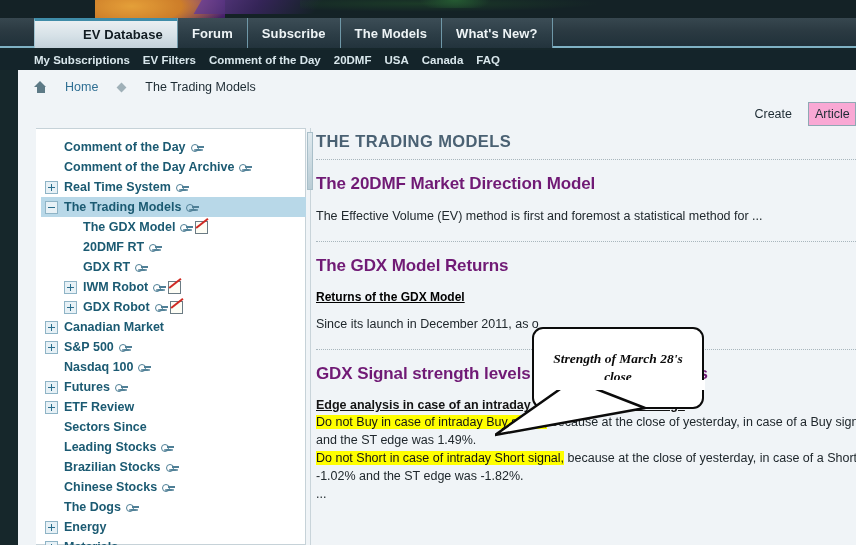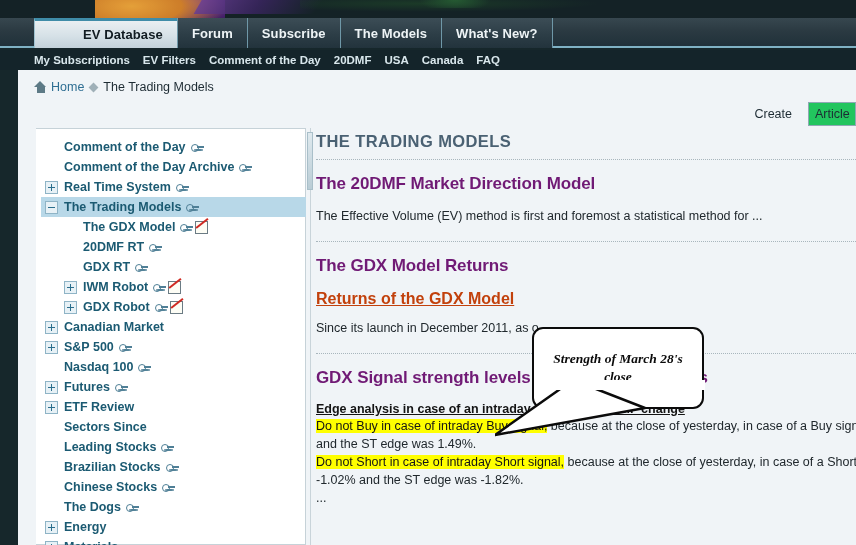--- a/index.html
+++ b/index.html
@@ -85,21 +85,21 @@
   
   .page {
     position: absolute; left: 18px; top: 70px;
     width: 838px; height: 475px;
     background: #f0f4f7;
   }
 
   
   .breadcrumb {
     position: absolute; left: 16px; top: 10px;
-    display: flex; align-items: center; gap: 4px;
+    display: flex; align-items: center; gap: 18px;
     font-size: 12.5px; color: #23343c;
   }
   .home-icon { width: 13px; height: 12px; position: relative; display: inline-block; }
   .home-icon::before {
     content: ""; position: absolute; left: 0; top: 0;
     border-left: 6.5px solid transparent; border-right: 6.5px solid transparent;
     border-bottom: 6px solid #5d7a86;
   }
   .home-icon::after {
     content: ""; position: absolute; left: 2.5px; top: 5px;
@@ -114,21 +114,21 @@
 
   
   .create-row {
     position: absolute; right: 0; top: 32px;
     display: flex; align-items: center; gap: 16px;
   }
   .create-label { font-size: 12.5px; color: #1d2b33; }
   .create-select {
     width: 48px; height: 24px;
     border: 1px solid #8fa8b4;
-    background: #22c55e;
+    background: #f9a8d4;
     font-size: 12.5px; color: #1d2b33;
     display: flex; align-items: center;
     padding-left: 6px;
     overflow: hidden; white-space: nowrap;
   }
 
   
   .sidebar {
     position: absolute; left: 18px; top: 58px;
     width: 270px; height: 417px;
@@ -208,21 +208,21 @@
   }
   .h2 {
     font-size: 17px; font-weight: bold; color: #701a75;
     margin: 4px 0 14px 2px; letter-spacing: -.1px;
   }
   .para {
     font-size: 12.5px; color: #20282d; margin: 0 16px 16px 2px; line-height: 1.35;
     white-space: nowrap;
   }
   .sub-link {
-    font-size: 16px; font-weight: bold; color: #c2410c;
+    font-size: 12px; font-weight: bold; color: #000000;
     text-decoration: underline; margin: 0 0 12px 2px; display: block;
   }
   .edge-head {
     font-size: 12.5px; font-weight: bold; color: #141414;
     text-decoration: underline; margin: 0 0 1px 2px; white-space: nowrap;
   }
   .edge-line {
     font-size: 12.5px; color: #20282d; margin-left: 2px; line-height: 1.45;
     white-space: nowrap;
   }

